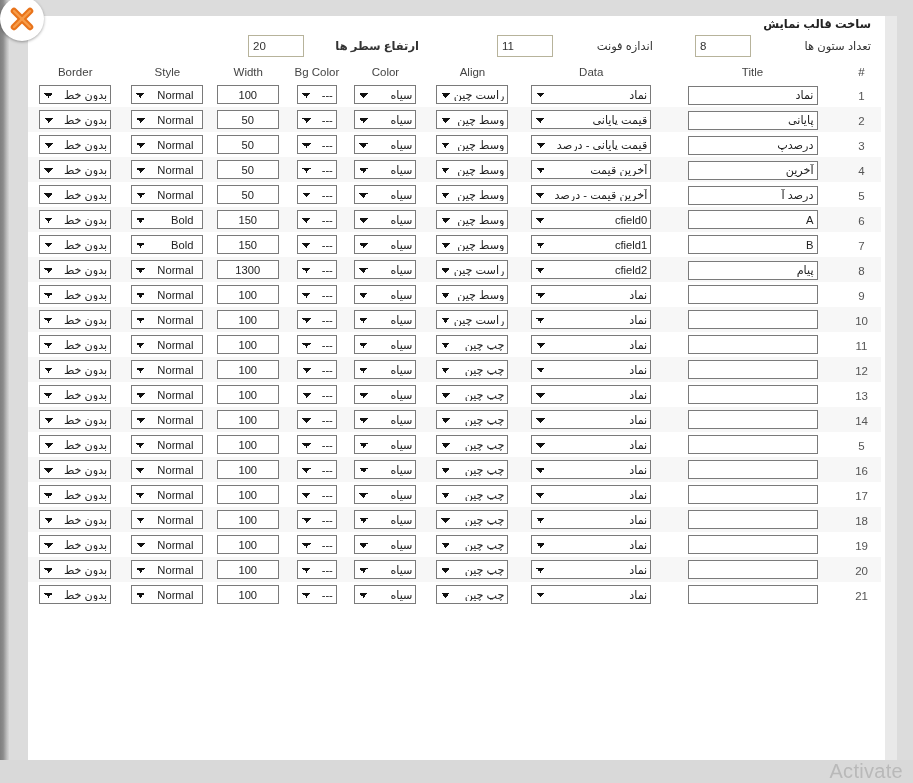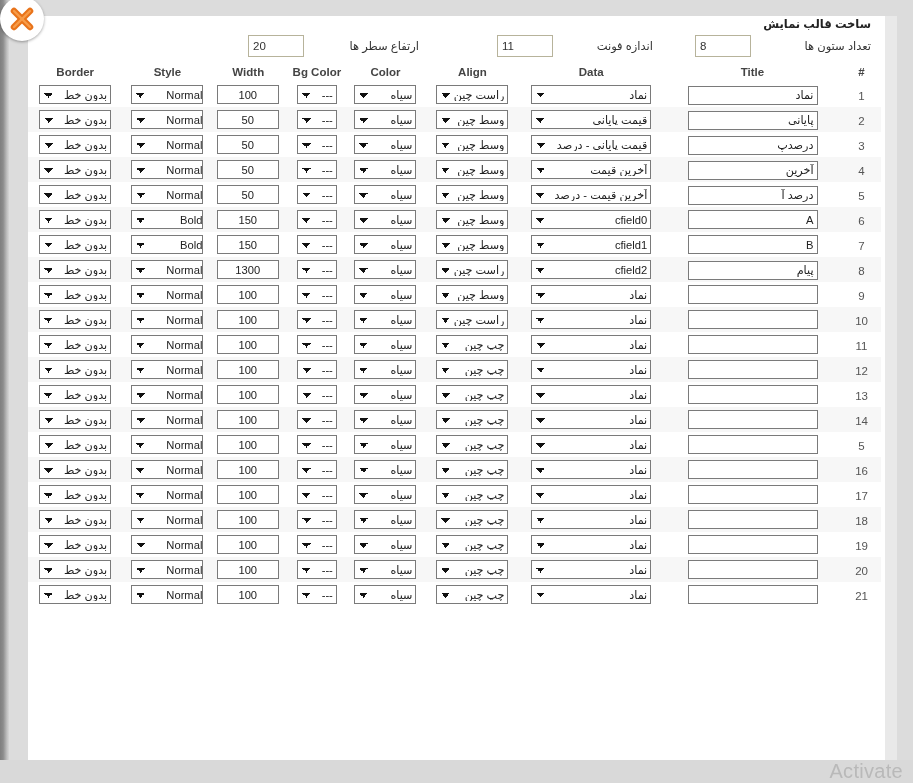--- a/index.html
+++ b/index.html
@@ -134,21 +134,21 @@
     width: 857px;
     height: 546px;
   }
   table.grid {
     border-collapse: collapse;
     width: 857px;
     table-layout: fixed;
   }
   table.grid th {
     font-size: 11.5px;
-    font-weight: bold;
+    font-weight: normal;
     color: #444;
     height: 20px;
     padding: 0;
     text-align: center;
     background: #ffffff;
     vertical-align: middle;
   }
   table.grid td {
     padding: 0;
     height: 25px;
@@ -210,21 +210,21 @@
     background-image:
       linear-gradient(45deg, transparent 50%, #111 50%),
       linear-gradient(135deg, #111 50%, transparent 50%);
     background-position:
       4px 7px,
       8px 7px;
     background-size: 5px 5px, 5px 5px;
     background-repeat: no-repeat;
   }
   .sel-border { width: 72px; }
-  .sel-style  { width: 72px; direction: ltr; padding-right:0; padding-left:15px;}
+  .sel-style  { width: 72px; direction: ltr; padding-right:9px; padding-left:15px;}
   .sel-bg     { width: 40px; }
   .sel-color  { width: 62px; }
   .sel-align  { width: 72px; }
   .sel-data   { width: 120px; }
 
   
   .save-row {
     position: absolute;
     left: 0;
     top: 592px;
@@ -285,21 +285,21 @@
         <span class="tlabel" style="right:0;">تعداد ستون ها</span>
         <input class="tinp" type="text" style="right: 120px;" value="8">
       </div>
 
       <div class="tctl" style="right:228px; width:200px;">
         <span class="tlabel" style="right:0;">اندازه فونت</span>
         <input class="tinp" type="text" style="right: 100px;" value="11">
       </div>
 
       <div class="tctl" style="right:462px; width:220px;">
-        <span class="tlabel" style="right:0;">ارتفاع سطر ها</span>
+        <span class="tlabel" style="right:0;font-weight:bold;">ارتفاع سطر ها</span>
         <input class="tinp" type="text" style="right: 115px;" value="20">
       </div>
     </div>
 
     <div class="tablewrap">
       <table class="grid">
         <colgroup>
           <col class="c-num">
             <col class="c-title">
             <col class="c-data">

